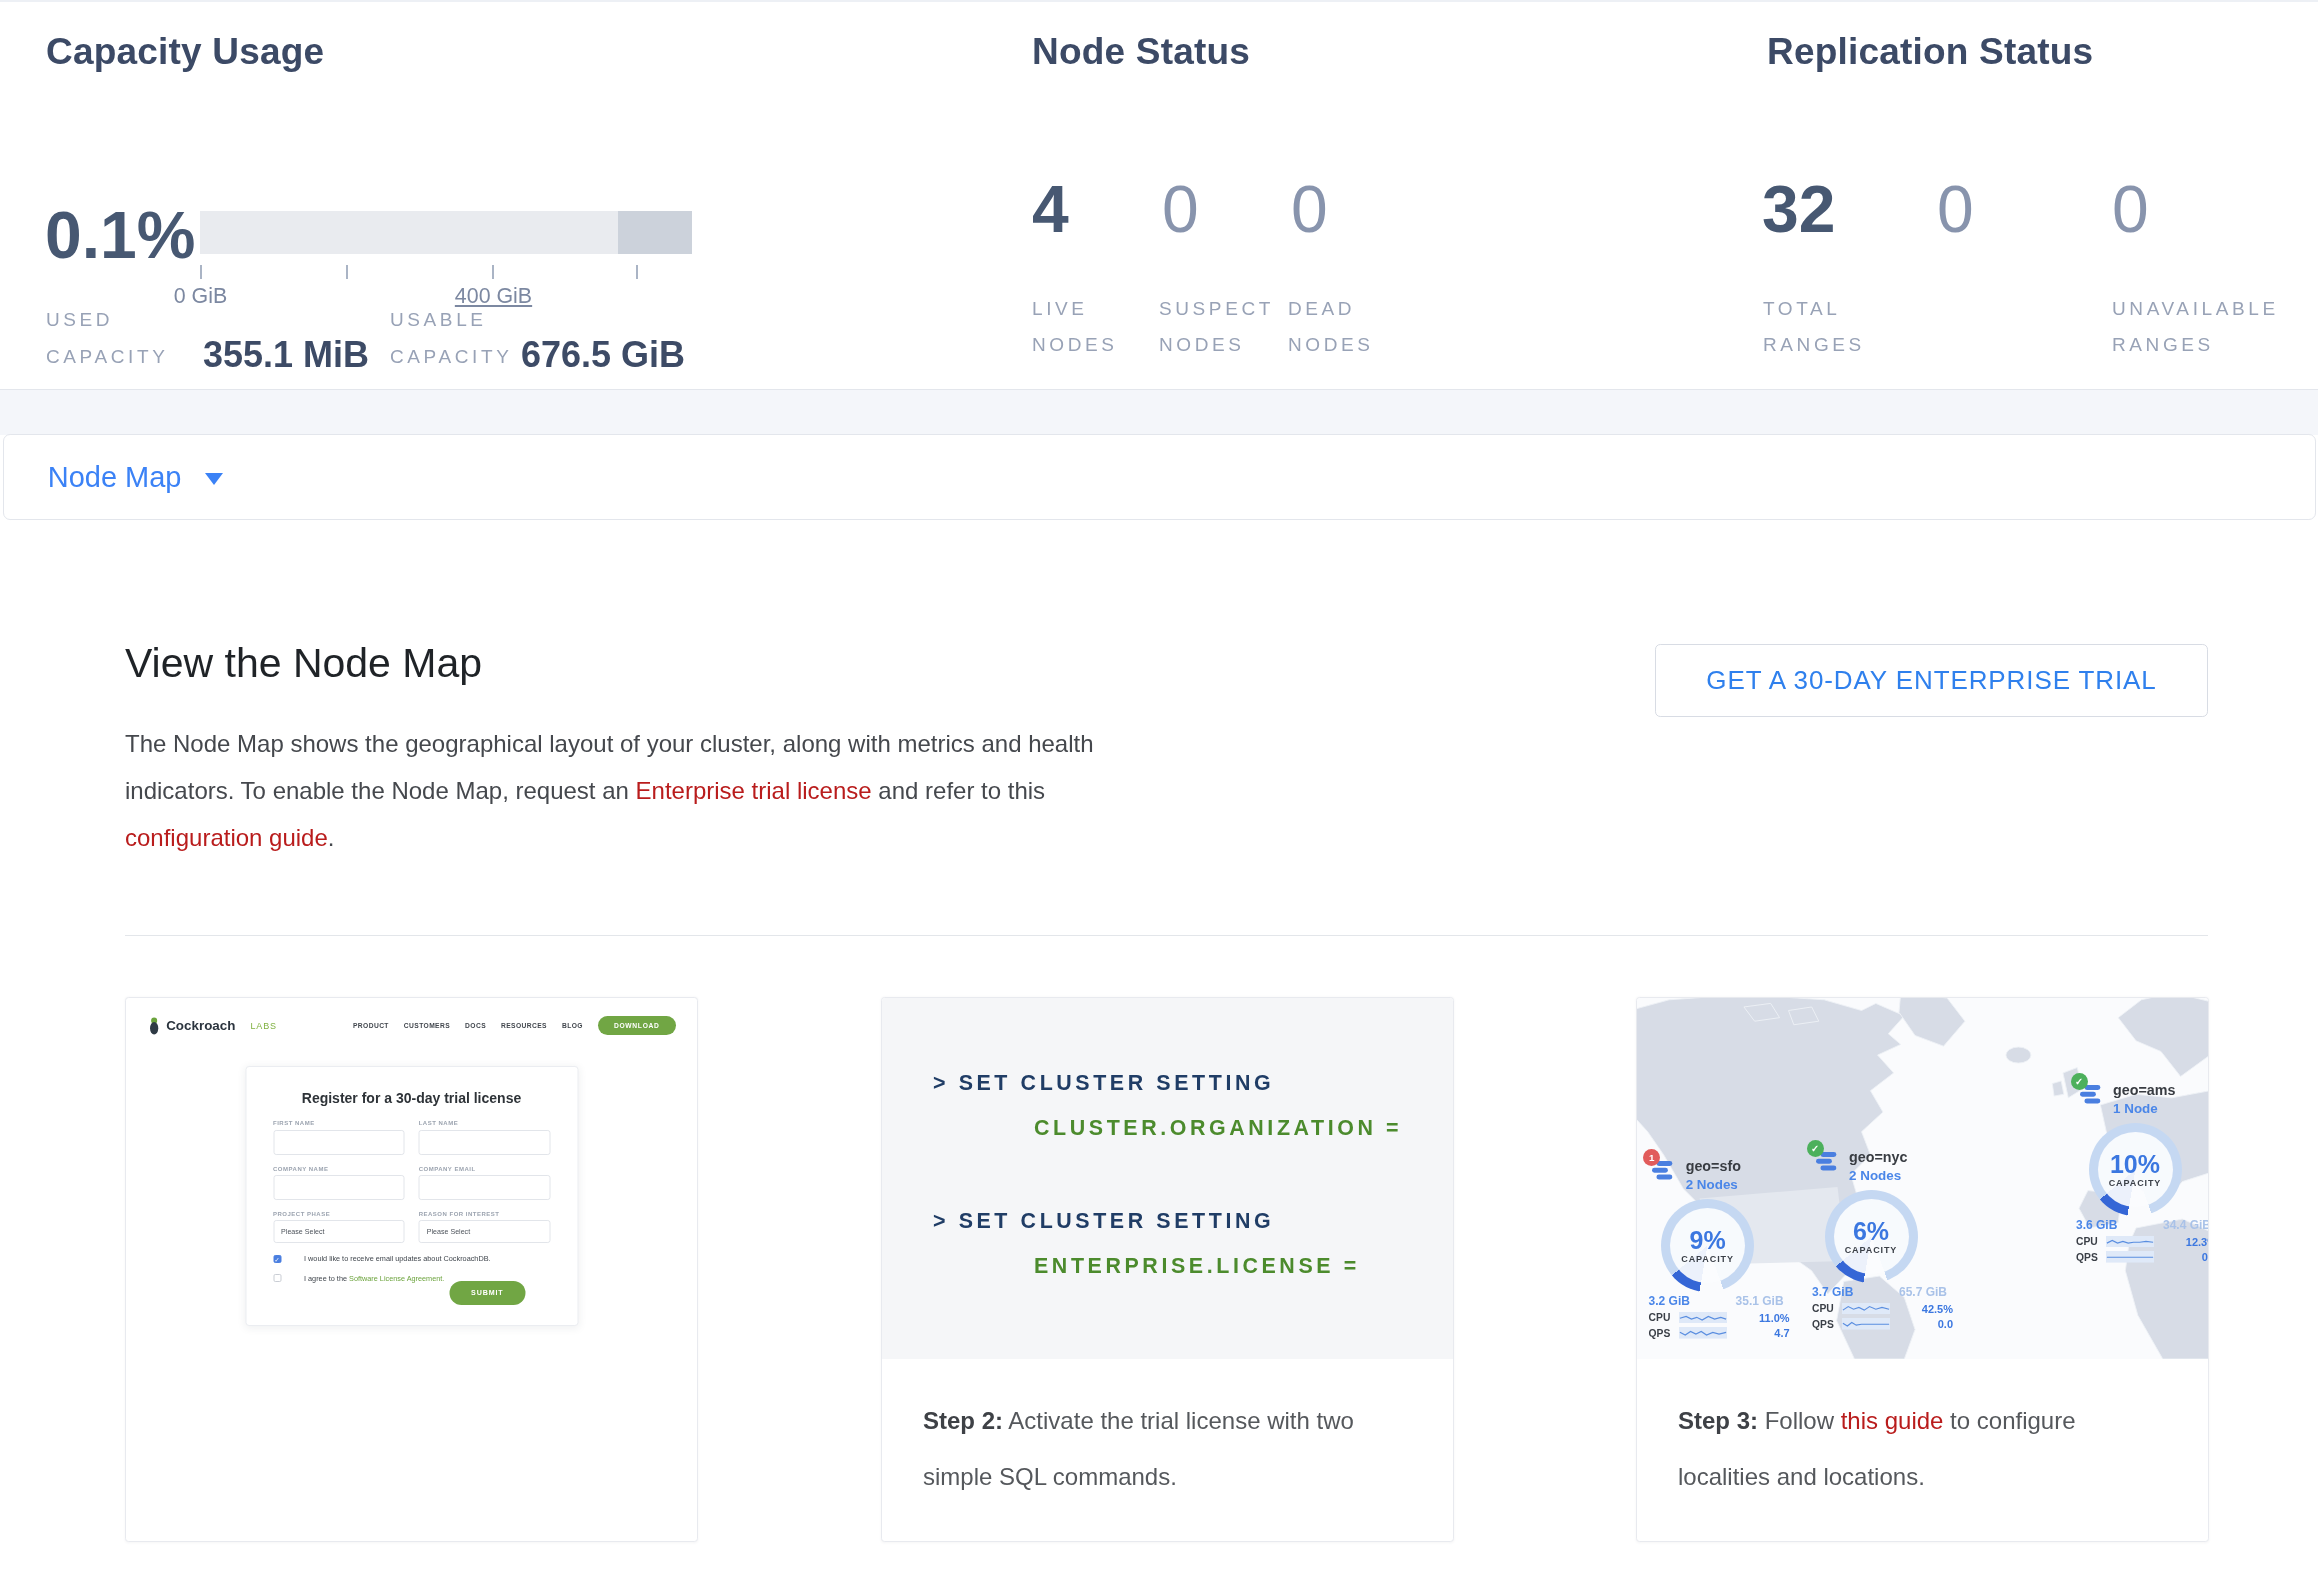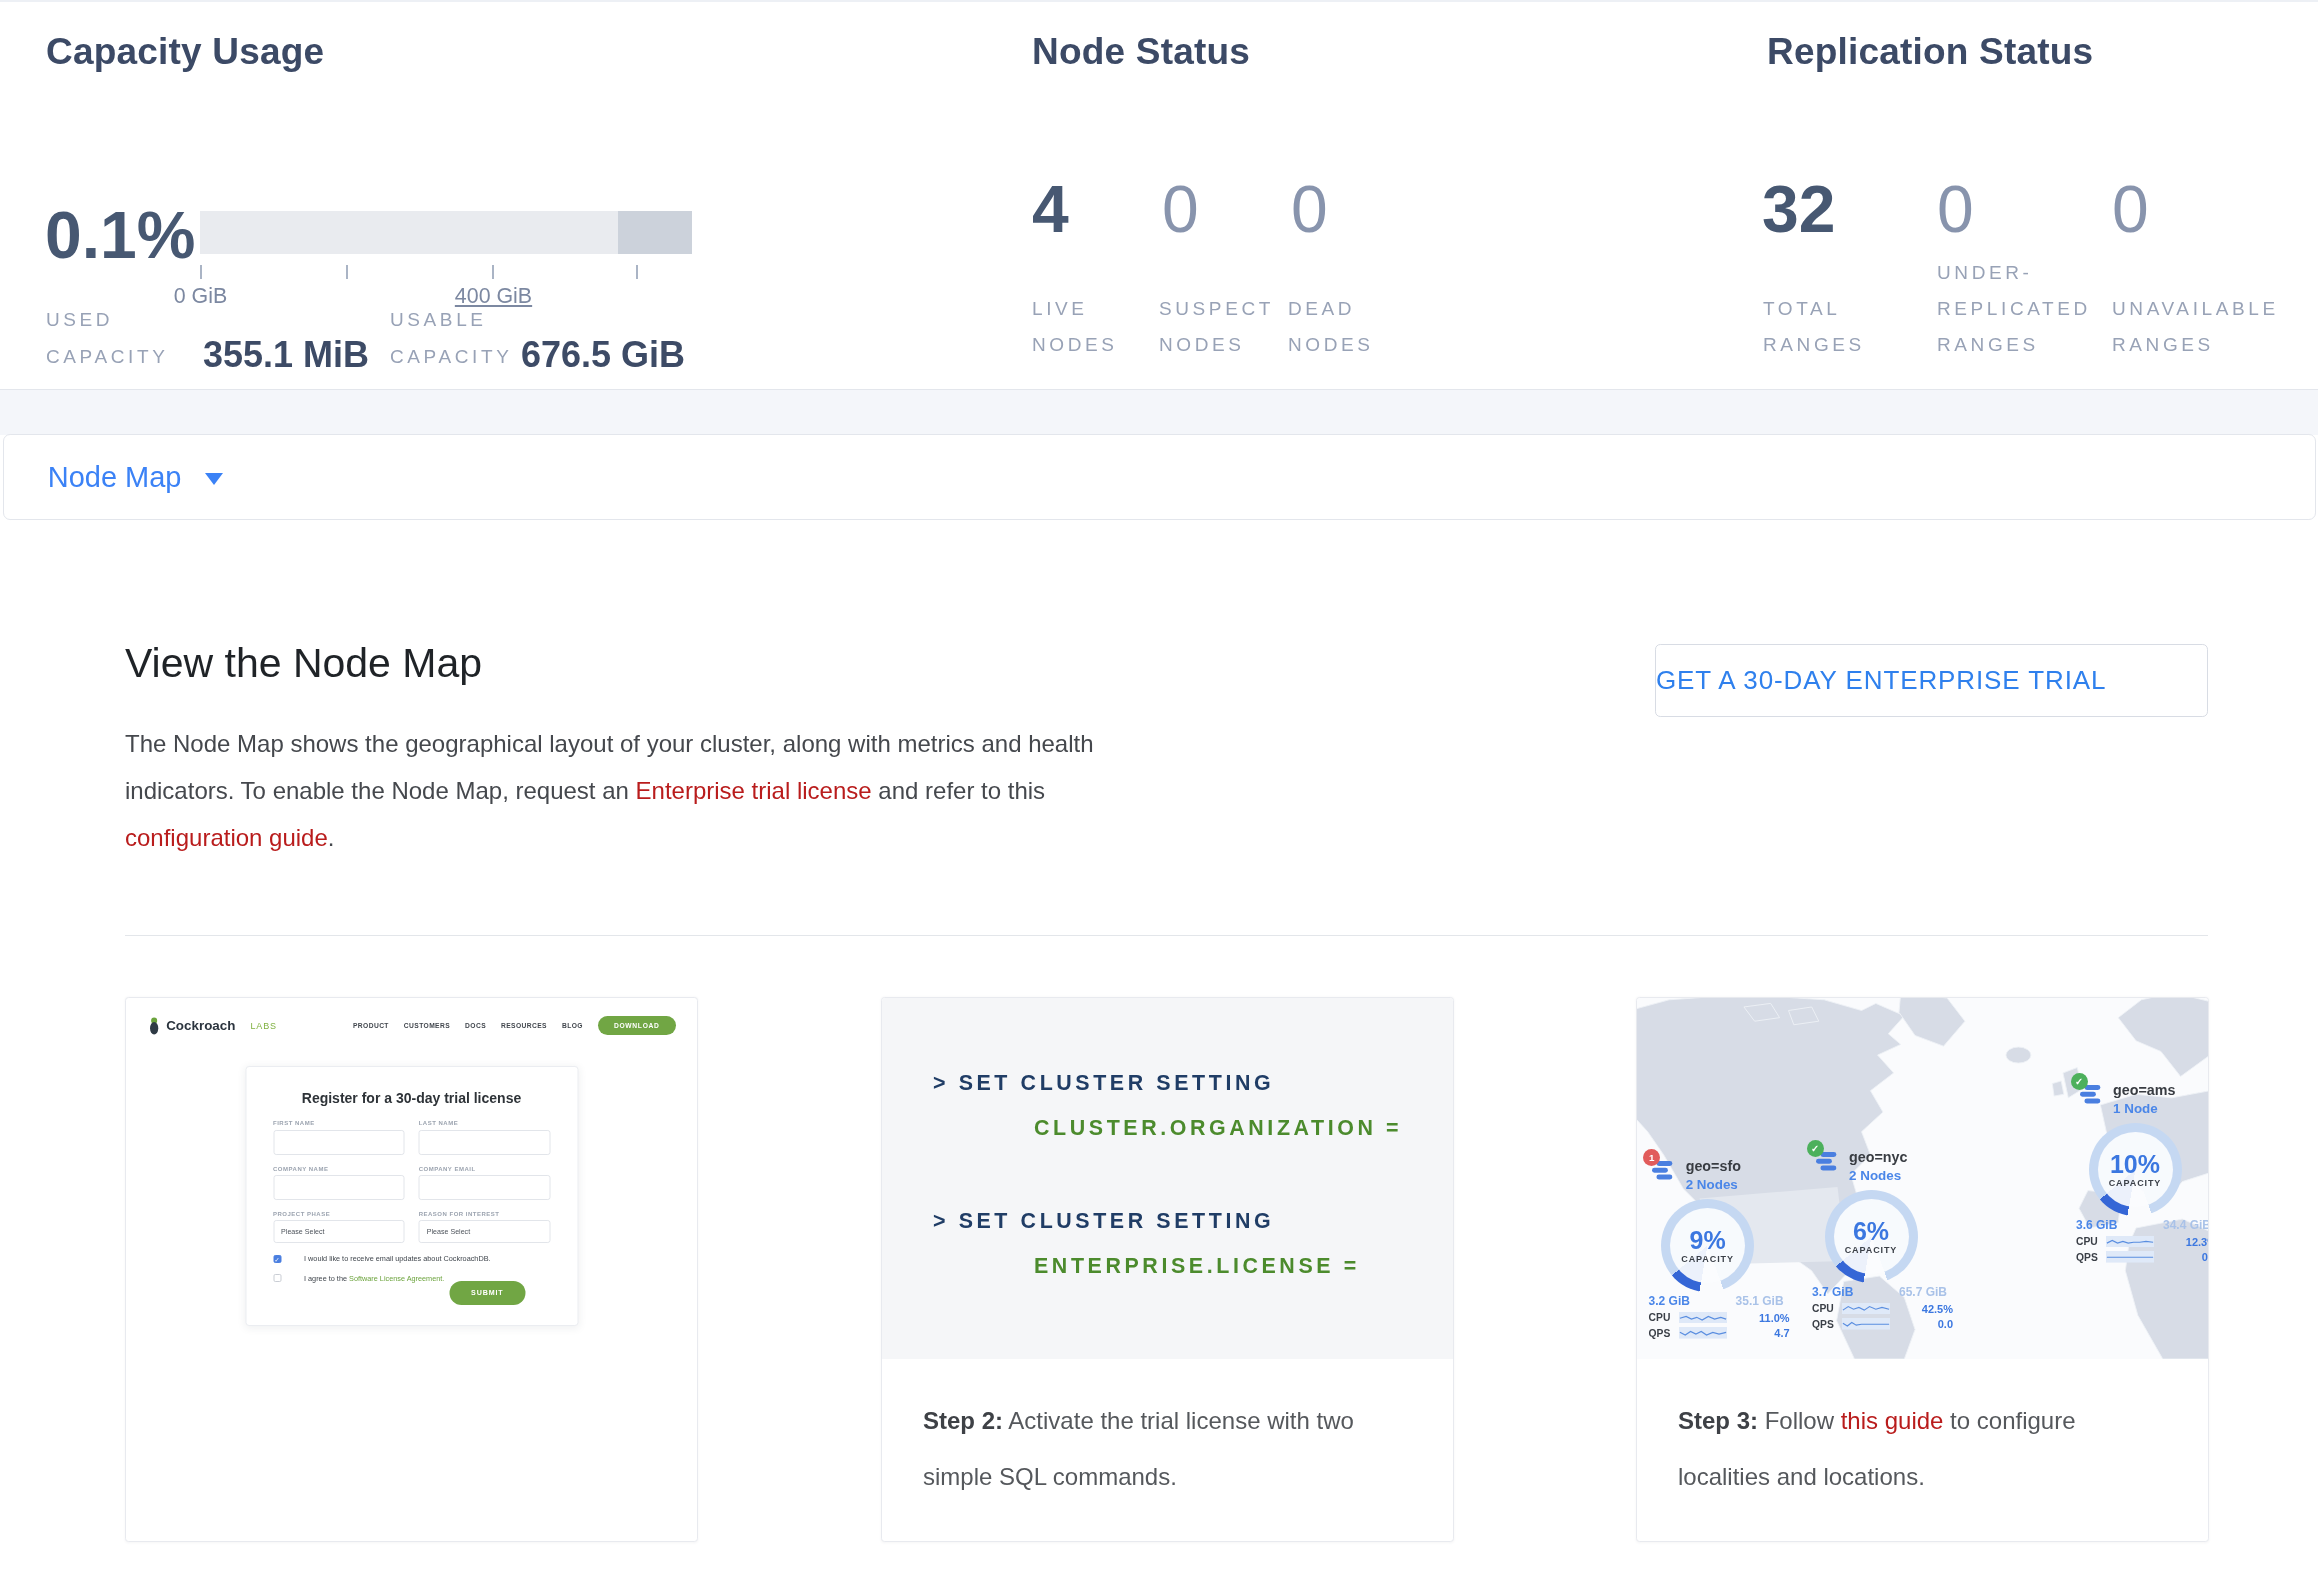--- a/index.html
+++ b/index.html
@@ -26,21 +26,21 @@
   .nmlabel{margin-left:44px;font-size:29px;color:#3b82f6;font-weight:500;}
   .nmcaret{width:0;height:0;border-left:9.8px solid transparent;border-right:9.8px solid transparent;
     border-top:12.5px solid #3b82f6;margin-left:23px;margin-top:3.6px;}
 
   
   .heading{position:absolute;left:125px;top:640px;font-size:41px;font-weight:500;color:#1f2327;}
   .para{position:absolute;left:125px;top:720px;width:981px;font-size:24px;line-height:47px;color:#45484d;}
   a.blue{color:#b91c1c;text-decoration:none;cursor:pointer;}
   .trialbtn{position:absolute;left:1655px;top:644px;width:553px;height:73px;background:#fff;
     border:0.9px solid #d8dce4;border-radius:5.3px;box-sizing:border-box;color:#2f80ed;font-size:26px;
-    font-weight:500;letter-spacing:0.9px;text-align:left;line-height:71px;cursor:pointer;white-space:nowrap;}
+    font-weight:500;letter-spacing:0.9px;text-align:center;line-height:71px;cursor:pointer;white-space:nowrap;}
   .rule{position:absolute;left:125px;top:935px;width:2083px;border-top:0.9px solid #e3e6ea;}
 
   
   .card{position:absolute;top:997px;width:573px;height:545px;background:#fff;border:0.9px solid #e8eaef;
     border-radius:3.6px;box-sizing:border-box;box-shadow:0 0.9px 2.7px rgba(60,64,80,.05);}
   .cimg{position:relative;height:361px;overflow:hidden;border-radius:3.6px 3.6px 0 0;}
   .caption{padding:34px 41px 0;font-size:24px;line-height:56px;color:#55585c;}
   .caption b{color:#3e4146;font-weight:700;}
 
   
@@ -130,21 +130,20 @@
     <div class="abs bignum zero" style="left:1291px;top:174px;">0</div>
     <div class="abs capslabel" style="left:1032px;top:289px;width:107px;line-height:36px;">LIVE NODES</div>
     <div class="abs capslabel" style="left:1159px;top:289px;width:125px;line-height:36px;">SUSPECT NODES</div>
     <div class="abs capslabel" style="left:1288px;top:289px;width:107px;line-height:36px;">DEAD NODES</div>
 
     <div class="abs sectitle" style="left:1767px;top:28.5px;">Replication Status</div>
     <div class="abs bignum" style="left:1762px;top:174px;">32</div>
     <div class="abs bignum zero" style="left:1937px;top:174px;">0</div>
     <div class="abs bignum zero" style="left:2112px;top:174px;">0</div>
     <div class="abs capslabel" style="left:1763px;top:289px;width:125px;line-height:36px;">TOTAL RANGES</div>
-    <div class="abs capslabel" style="left:1937px;top:253px;width:187px;line-height:36px;">UNDER-REPLICATED RANGES</div>
     <div class="abs capslabel" style="left:2112px;top:289px;width:196px;line-height:36px;">UNAVAILABLE RANGES</div>
   </div>
 
   <div class="graybelt"></div>
 
   <div class="nmbar">
     <span class="nmlabel">Node Map</span>
     <span class="nmcaret"></span>
   </div>
 

